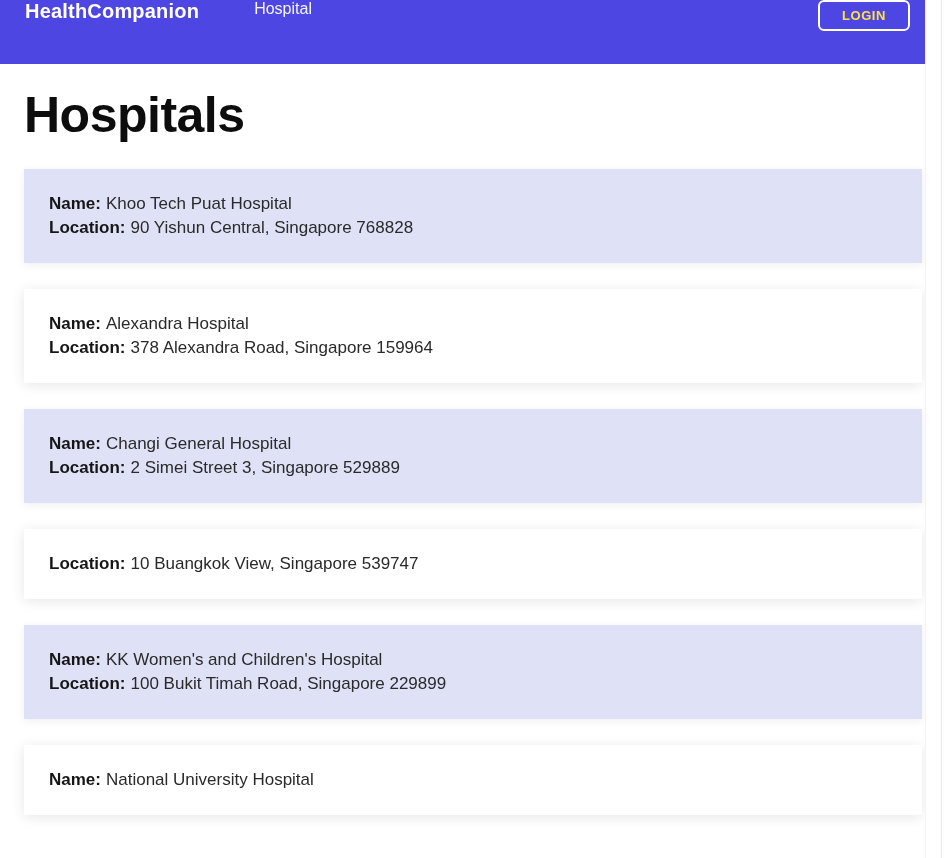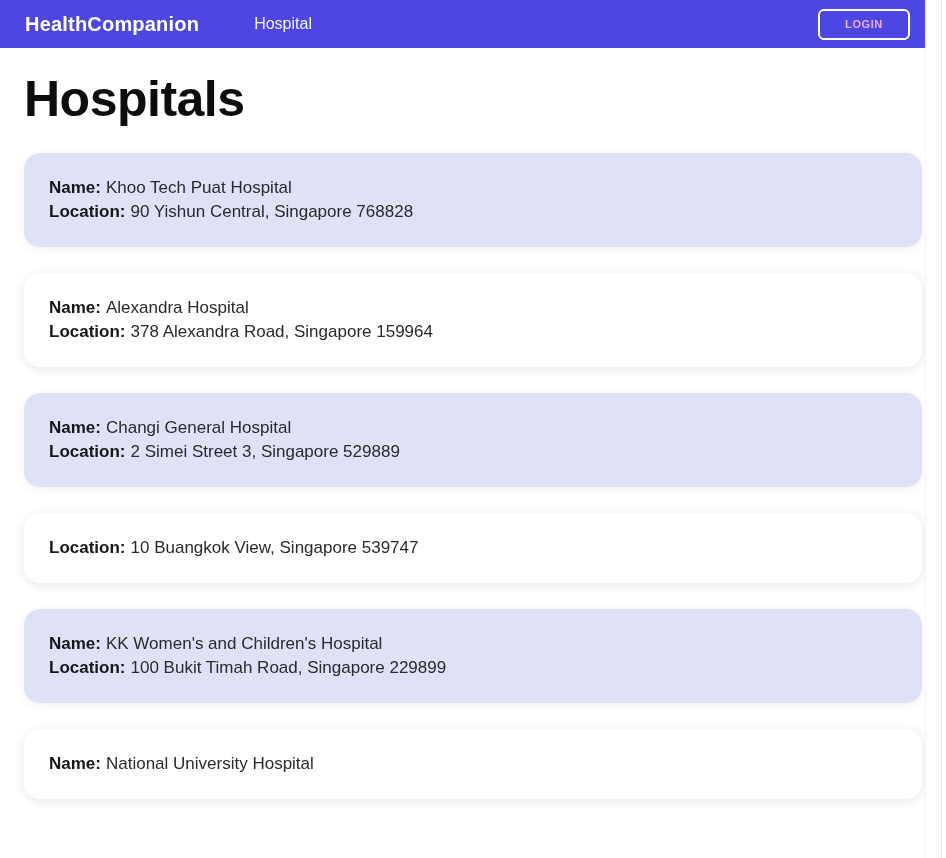--- a/index.html
+++ b/index.html
@@ -6,24 +6,24 @@
   html, body {
     width: 946px;
     height: 858px;
     overflow: hidden;
     background: #ffffff;
     font-family: "Liberation Sans", sans-serif;
   }
 
   
   .navbar {
-    height: 48px;
+    height: 64px;
     background: #4e46e2;
     display: flex;
-    align-items: center;
+    align-items: flex-start;
     padding: 0 36px 0 25px;
   }
   .brand {
     color: #ffffff;
     font-size: 20px;
     font-weight: 700;
     letter-spacing: 0.2px;
     cursor: pointer;
     text-decoration: none;
   }
@@ -35,23 +35,23 @@
     cursor: pointer;
     text-decoration: none;
   }
   .login-btn {
     margin-left: auto;
     width: 92px;
     height: 31px;
     background: transparent;
     border: 2px solid #ffffff;
     border-radius: 6px;
-    color: #f0abfc;
+    color: #fde047;
     font-family: "Liberation Sans", sans-serif;
-    font-size: 11px;
+    font-size: 13px;
     font-weight: 600;
     letter-spacing: 0.6px;
     cursor: pointer;
     display: flex;
     align-items: center;
     justify-content: center;
   }
 
   
   .main {
@@ -61,21 +61,21 @@
     margin: 22px 0 25px 0;
     font-size: 50px;
     font-weight: 800;
     letter-spacing: -0.5px;
     color: #0d0d0d;
   }
 
   
   .card-list { list-style: none; }
   .card {
-    border-radius: 16px;
+    border-radius: 0;
     padding: 23px 25px 23px 25px;
     margin-bottom: 26px;
     font-size: 17px;
     line-height: 24px;
     color: #2a2a2a;
   }
   .card:nth-child(odd) {
     background: #dfe2f7;
     box-shadow: 0 2px 8px rgba(40, 40, 90, 0.07);
   }

